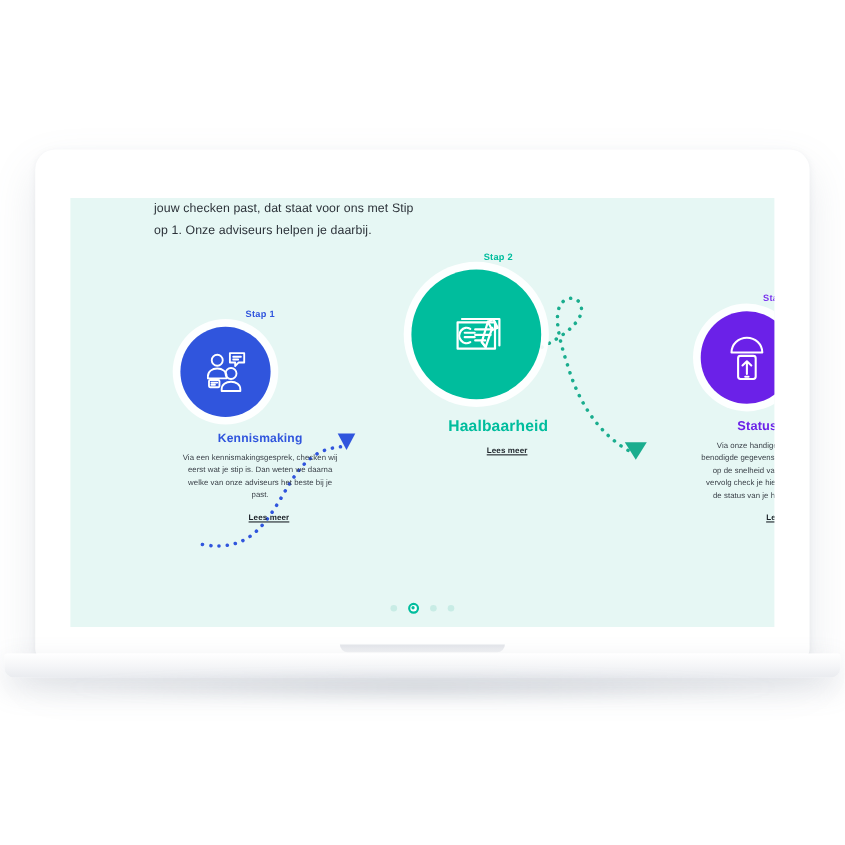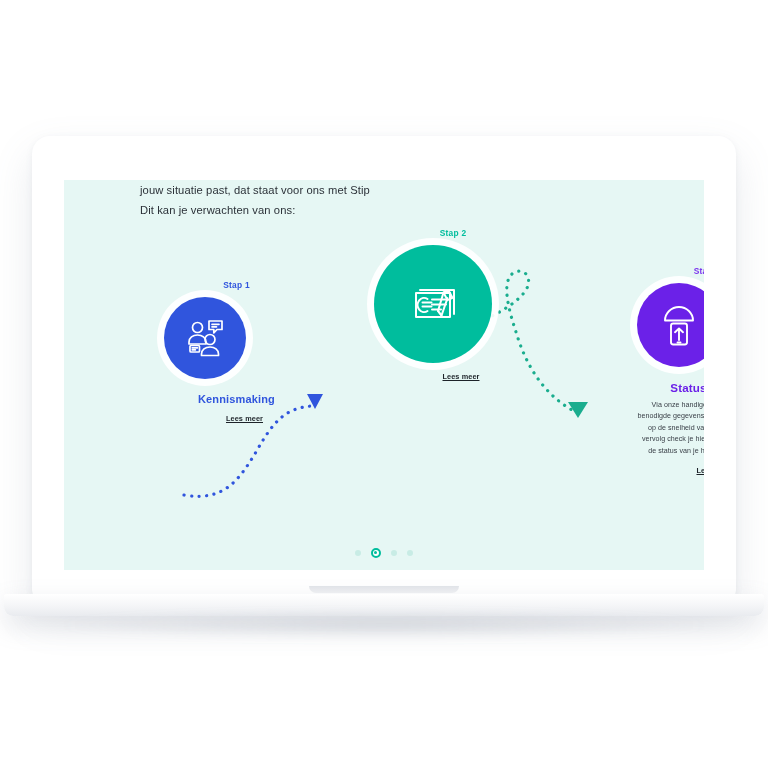--- a/index.html
+++ b/index.html
@@ -201,22 +201,22 @@
 </head>
 <body>
 
 <div id="laptop-mockup">
 
   <div id="laptop-lid"></div>
 
   <div id="laptop-screen">
 
     <div id="intro-text">
-      <p>jouw situatie past, dat staat voor ons met Stip</p>
-      <p>Dit kan je verwachten van ons:</p>
+      <p>jouw checken past, dat staat voor ons met Stip</p>
+      <p>op 1. Onze adviseurs helpen je daarbij.</p>
     </div>
 
     <svg id="connector-1" viewBox="0 0 640 390">
       <path d="M 120 315 C 160 322, 175 300, 192 272 C 210 240, 222 228, 248 226" fill="none" stroke="#3055dd" stroke-width="3.2" stroke-linecap="round" stroke-dasharray="0.1 7.4"></path>
       <polygon points="243,214 259,214 251,229" fill="#3055dd"></polygon>
     </svg>
 
     <svg id="connector-2" viewBox="0 0 640 390">
       <path d="M 388 155 C 420 140, 450 128, 462 110 C 470 96, 458 86, 448 94 C 438 103, 444 128, 452 152 C 462 186, 480 214, 508 230" fill="none" stroke="#1aad8e" stroke-width="3.2" stroke-linecap="round" stroke-dasharray="0.1 7.4"></path>
       <polygon points="504,222 524,222 514,238" fill="#1aad8e"></polygon>
@@ -234,20 +234,21 @@
               <path d="M19.5 39 c0-4.2 3.8-7 8.5-7 s8.5 2.8 8.5 7 v1.5 H19.5 z"></path>
               <path d="M27 6 h13 v8.5 h-5 l-3.2 3.4 v-3.4 H27 z"></path>
               <path d="M30 9.3 h7 M30 11.8 h4.5"></path>
               <rect x="8" y="30.5" width="9.5" height="6.5" rx="1"></rect>
               <path d="M10.2 32.8 h5.2 M10.2 34.8 h3.2"></path>
             </g>
           </svg>
         </div>
       </div>
       <div class="step-title">Kennismaking</div>
+      <div class="step-body">Via een kennismakingsgesprek, checken wij eerst wat je stip is. Dan weten we daarna welke van onze adviseurs het beste bij je past.</div>
       <a class="lees-meer">Lees meer</a>
     </div>
 
     <div class="step-col" id="step-2">
       <div class="step-label">Stap 2</div>
       <div class="circle-wrap">
         <div class="circle">
           <svg width="62" height="62" viewBox="0 0 62 62">
             <g fill="none" stroke="#ffffff" stroke-width="2" stroke-linecap="round" stroke-linejoin="round">
               <path d="M14 20 h34 v24 h-34 z"></path>
@@ -255,20 +256,21 @@
               <path d="M25.5 26 a6.5 7 0 1 0 0 12"></path>
               <path d="M20.5 29.5 h9 M20.5 33.5 h9"></path>
               <path d="M30 26.5 h14 M30 31.5 h14 M30 36.5 h9"></path>
               <path d="M41.5 19.5 l5 -2.2 4 7.6 -5 2.2 z"></path>
               <path d="M41.5 19.5 l-5.5 18.5 3.5 4.5 6 -17.4"></path>
               <path d="M36 38 l3.5 4.5"></path>
             </g>
           </svg>
         </div>
       </div>
+      <div class="step-title">Haalbaarheid</div>
       <a class="lees-meer">Lees meer</a>
     </div>
 
     <div class="step-col" id="step-3">
       <div class="step-label">Stap 3</div>
       <div class="circle-wrap">
         <div class="circle">
           <svg width="46" height="46" viewBox="0 0 46 46">
             <g fill="none" stroke="#ffffff" stroke-width="1.9" stroke-linecap="round" stroke-linejoin="round">
               <path d="M9 18.5 a14 13.5 0 0 1 28 0 z"></path>

